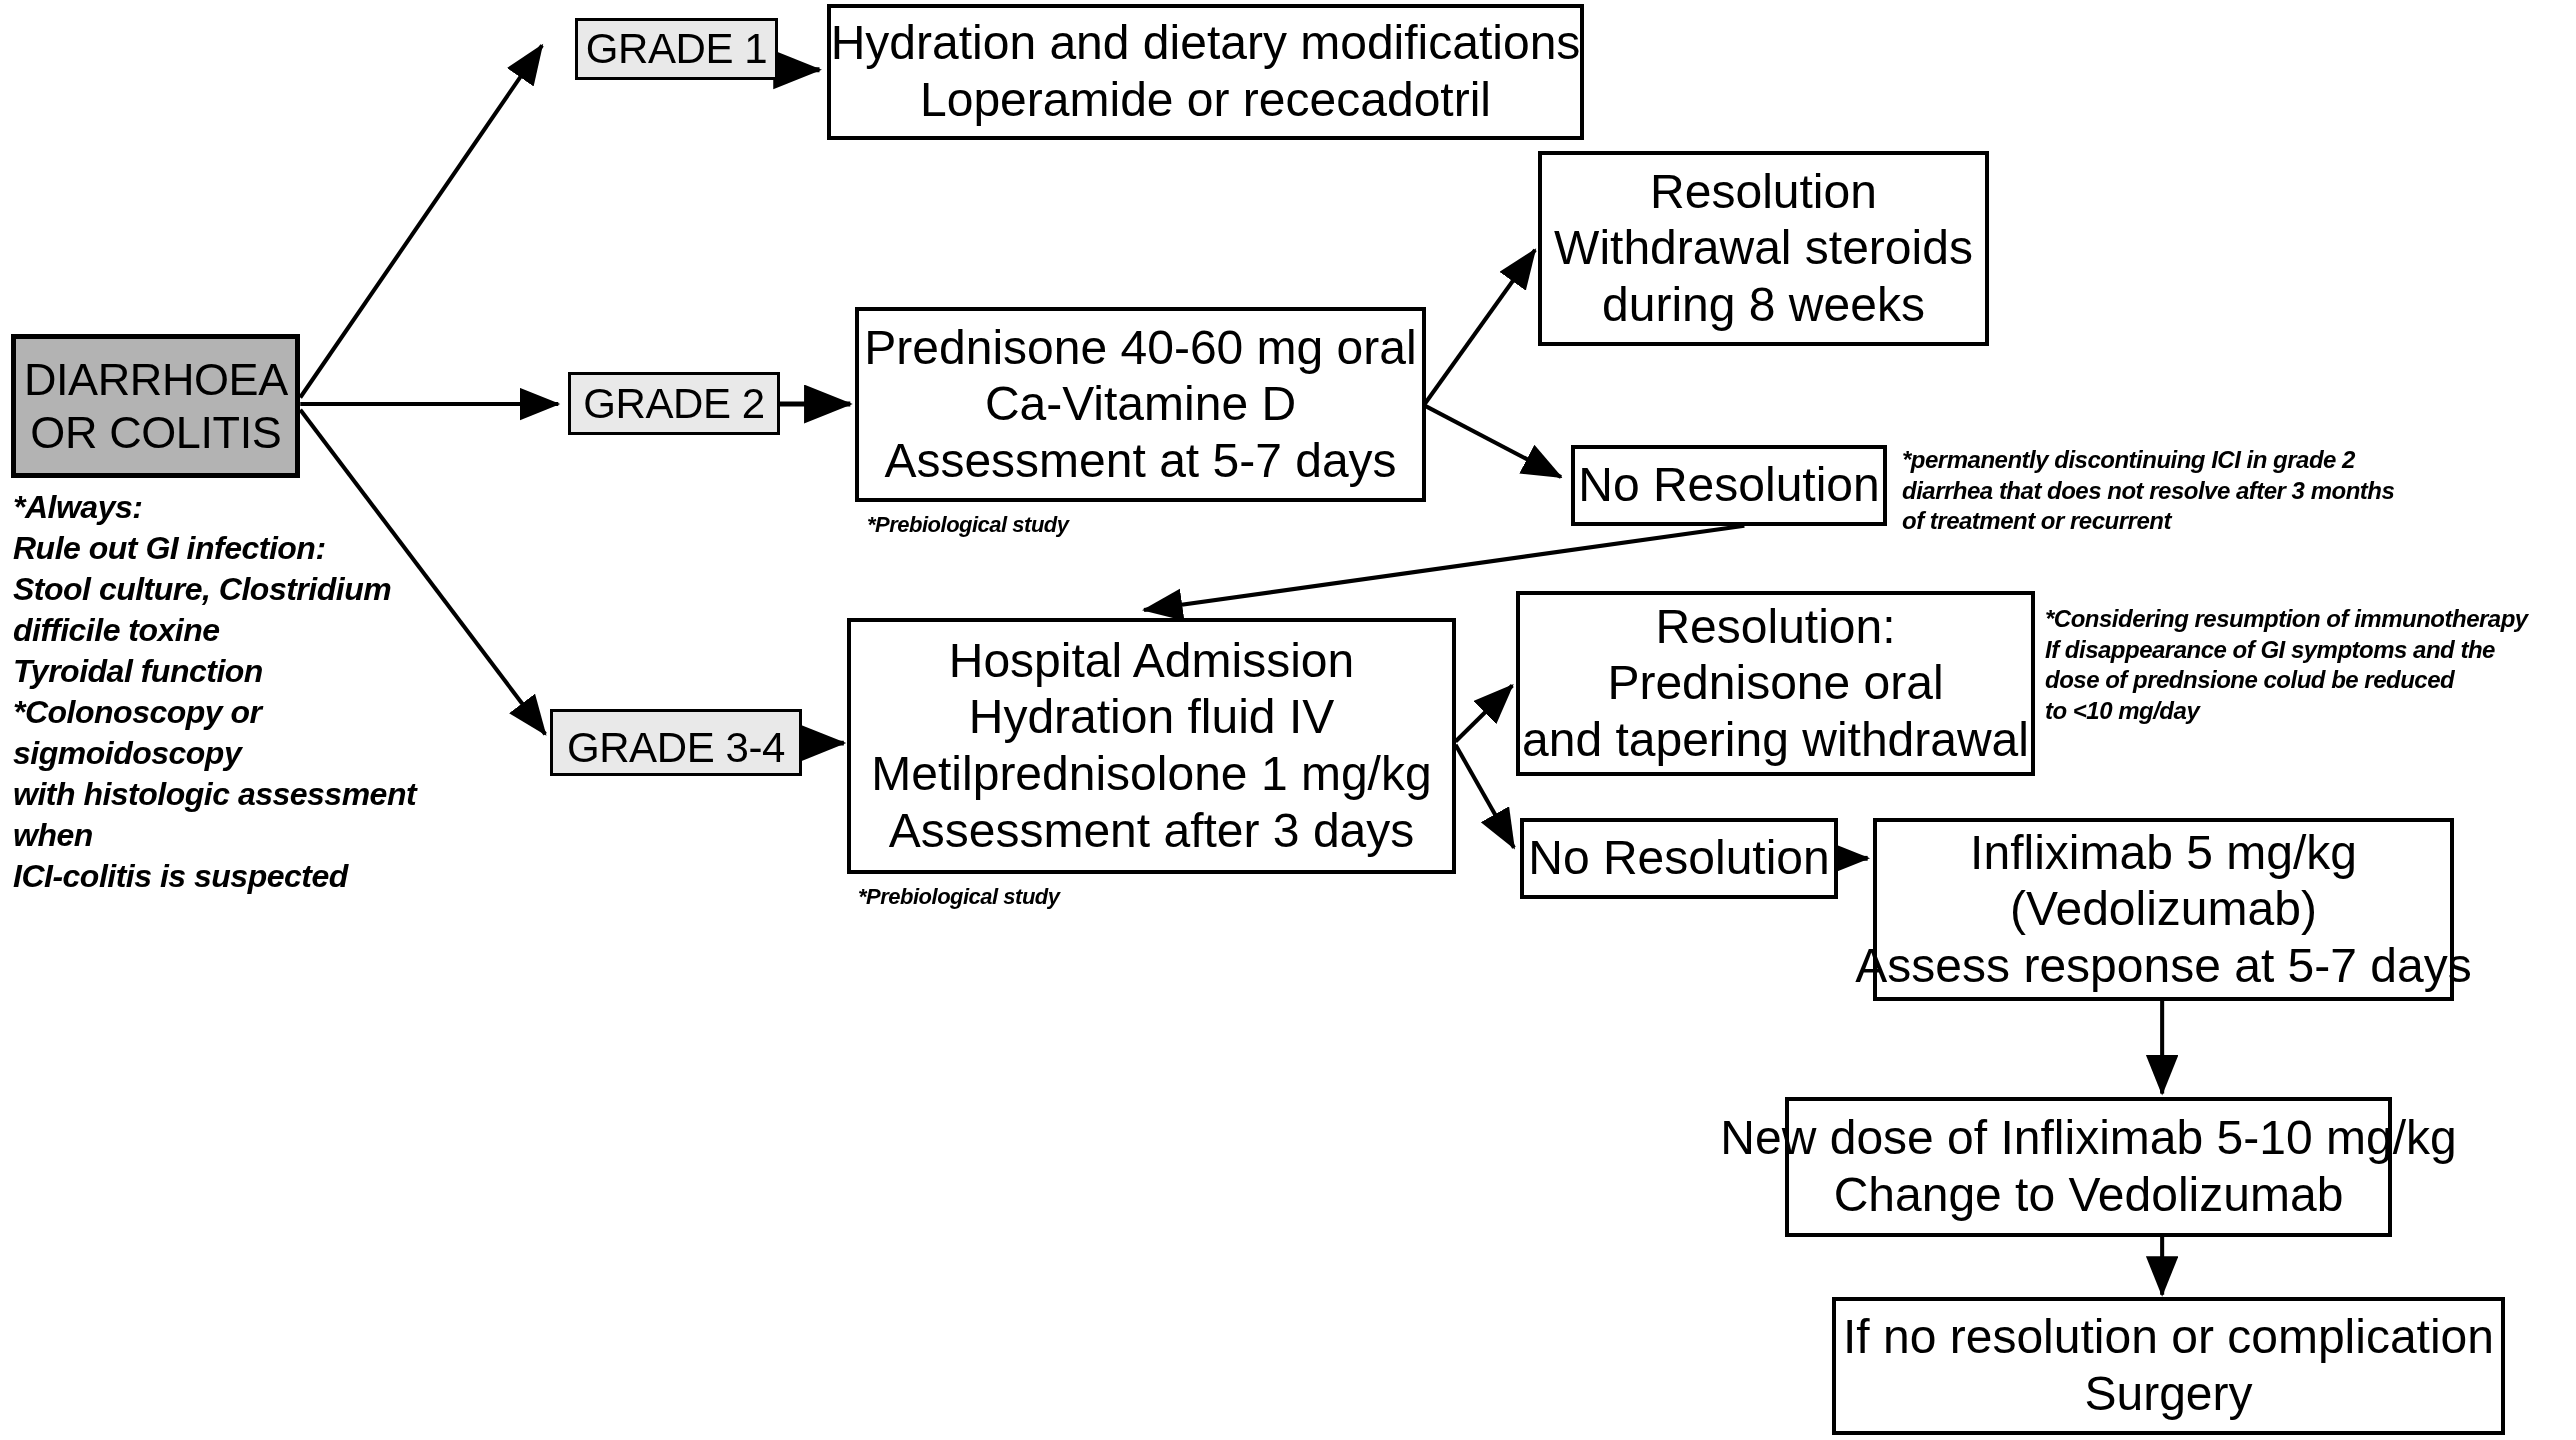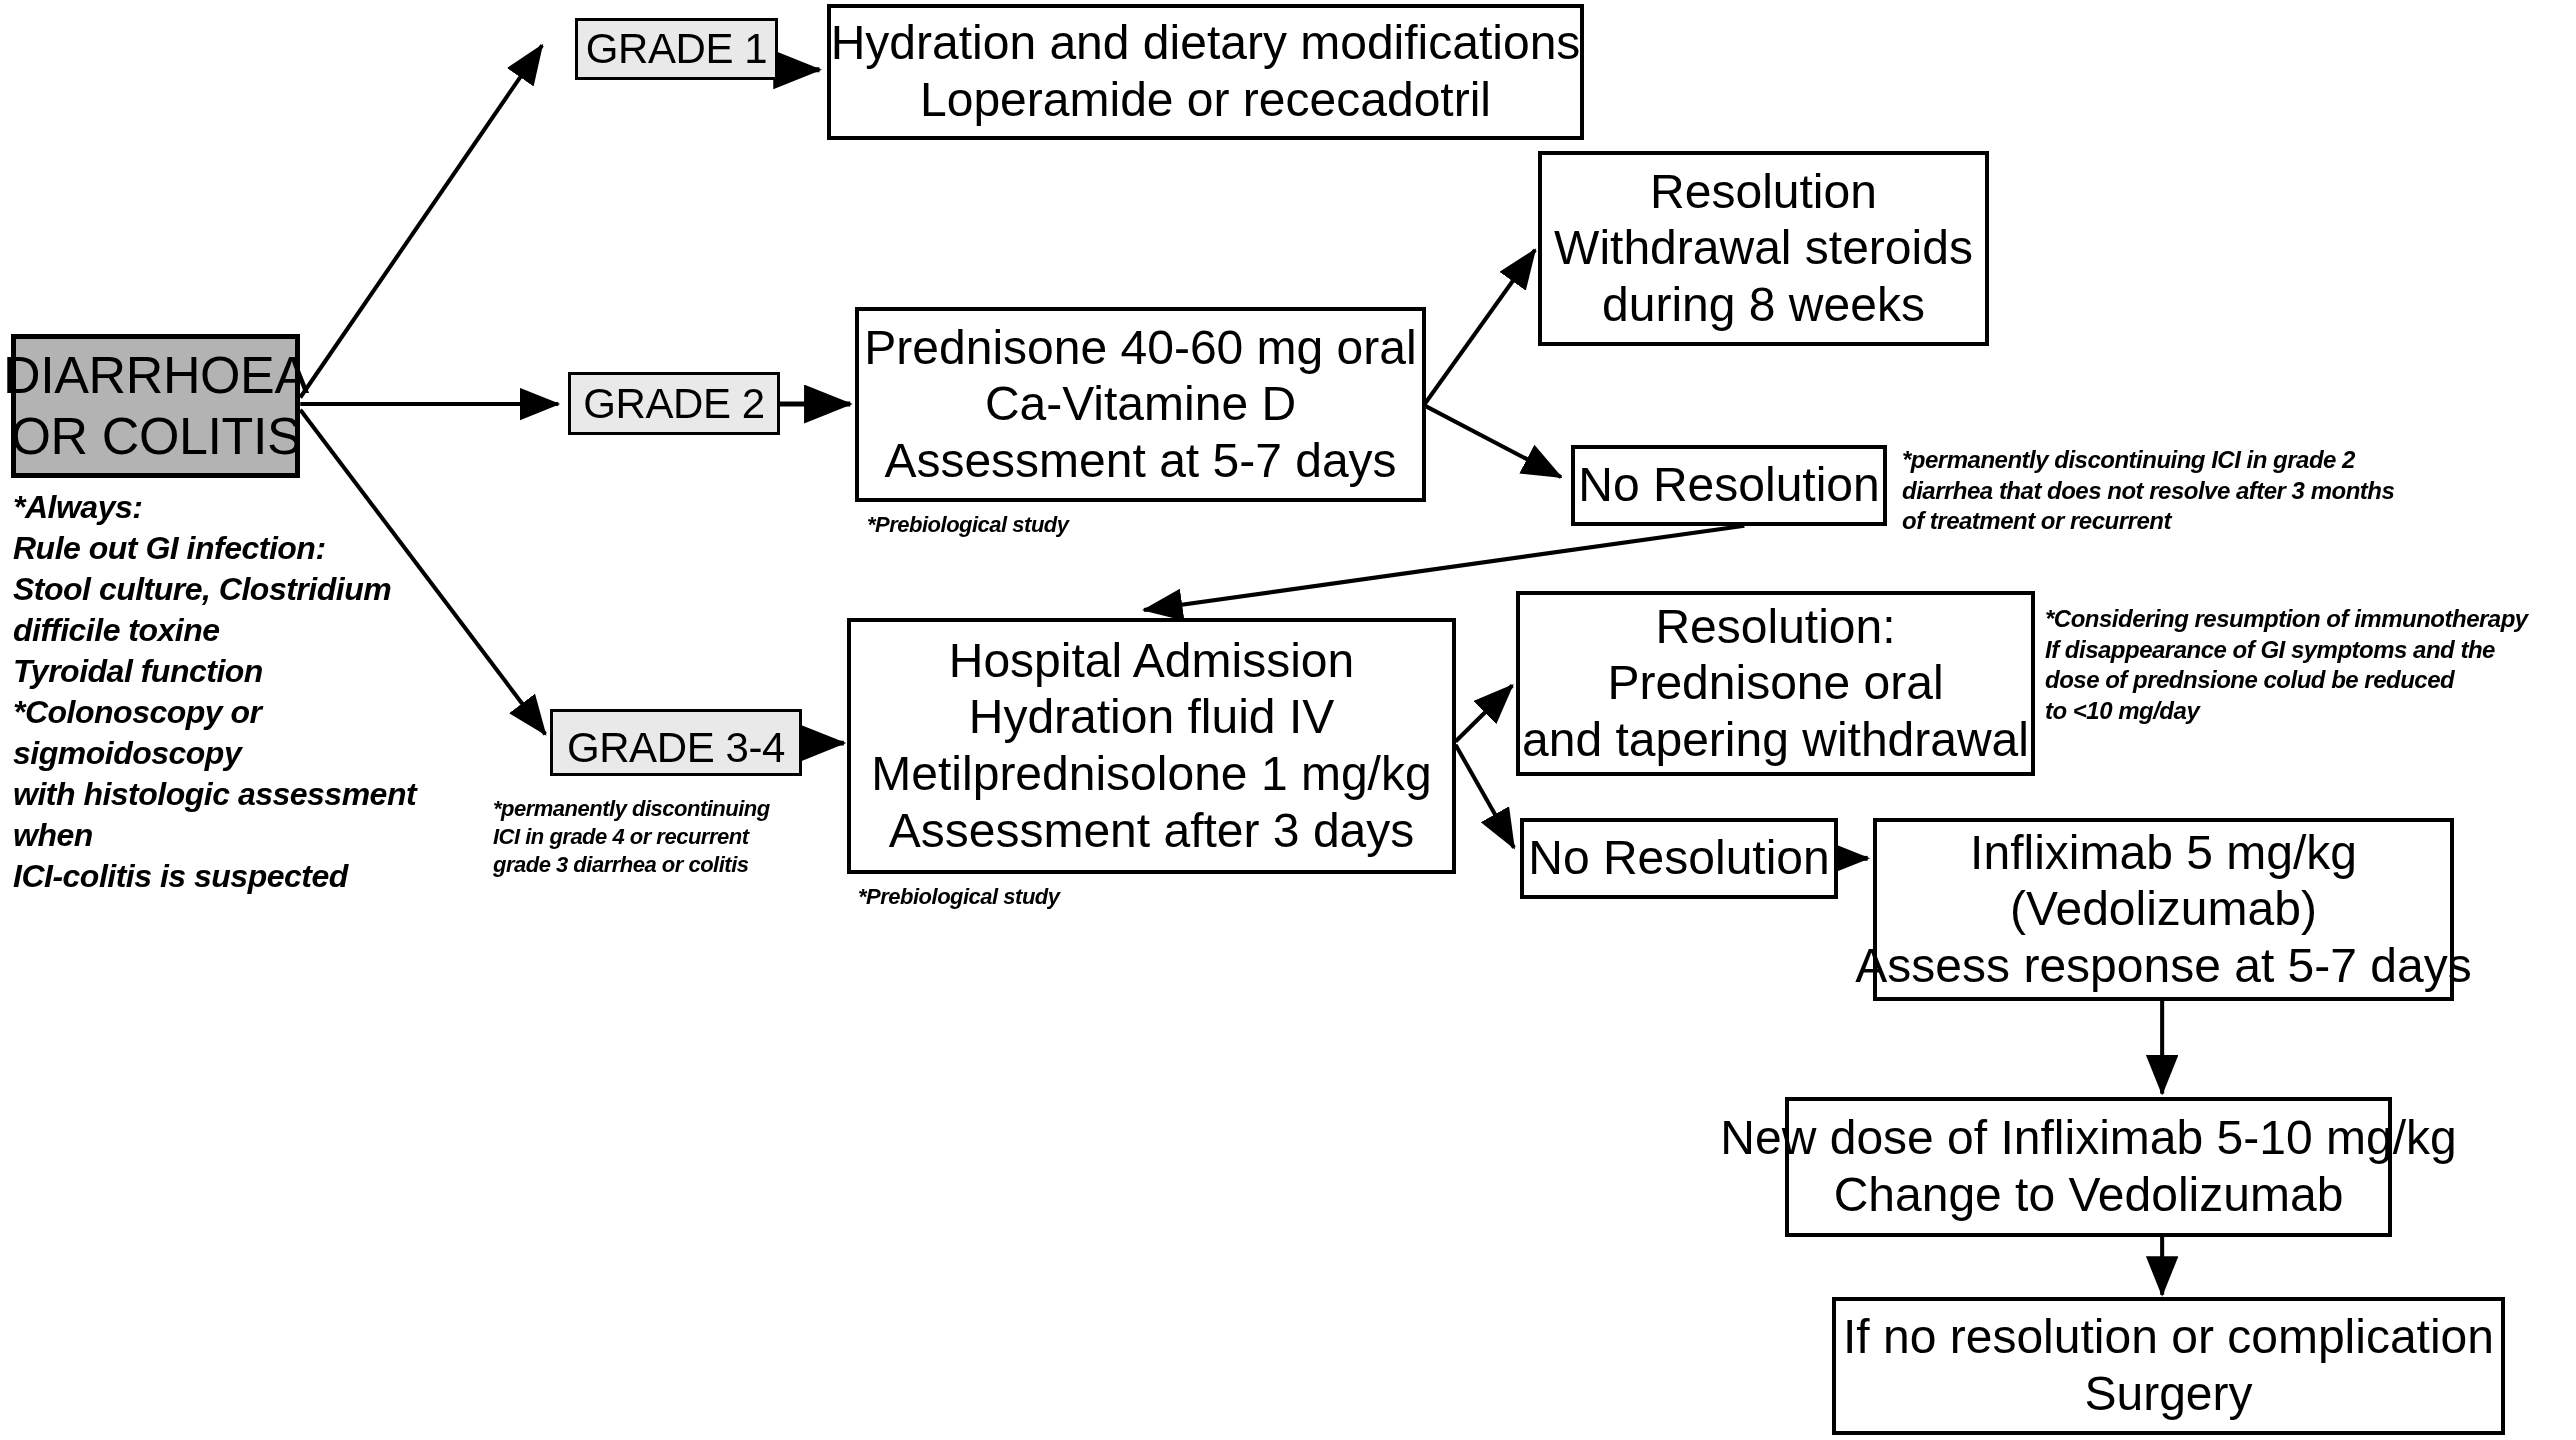--- a/index.html
+++ b/index.html
@@ -40,21 +40,21 @@
   .node .line { display: block; white-space: nowrap; }
   .node.grade {
     background: #e9e9e9;
     border-width: 3.2px;
     font-size: 42px;
     letter-spacing: -0.4px;
   }
   .node.start {
     background: #b3b3b3;
     border-width: 5.7px;
-    font-size: 52px;
+    font-size: 45px;
     letter-spacing: -0.4px;
   }
   .node.plain { font-size: 48px; }
   .note {
     position: absolute;
     font-family: "Liberation Sans", sans-serif;
     font-style: italic;
     font-weight: bold;
     color: #000000;
     line-height: 1.28;
@@ -161,23 +161,20 @@
 
   <div class="node plain" style="left:847px; top:618px; width:609px; height:256px;">
     <span class="line">Hospital Admission</span>
     <span class="line">Hydration fluid IV</span>
     <span class="line">Metilprednisolone 1 mg/kg</span>
     <span class="line">Assessment after 3 days</span>
   </div>
 
   <div class="note mid" style="left:858px; top:883px; width:406px;">*Prebiological study</div>
 
-  <div class="note mid" style="left:493px; top:795px; width:357px;">*permanently discontinuing
-ICI in grade 4 or recurrent
-grade 3 diarrhea or colitis</div>
 
   <div class="node plain" style="left:1516px; top:591px; width:519px; height:185px;">
     <span class="line">Resolution:</span>
     <span class="line">Prednisone oral</span>
     <span class="line">and tapering withdrawal</span>
   </div>
 
   <div class="note tiny" style="left:2045px; top:604px; width:560px;">*Considering resumption of immunotherapy
 If disappearance of GI symptoms  and the
 dose of prednsione colud be reduced

